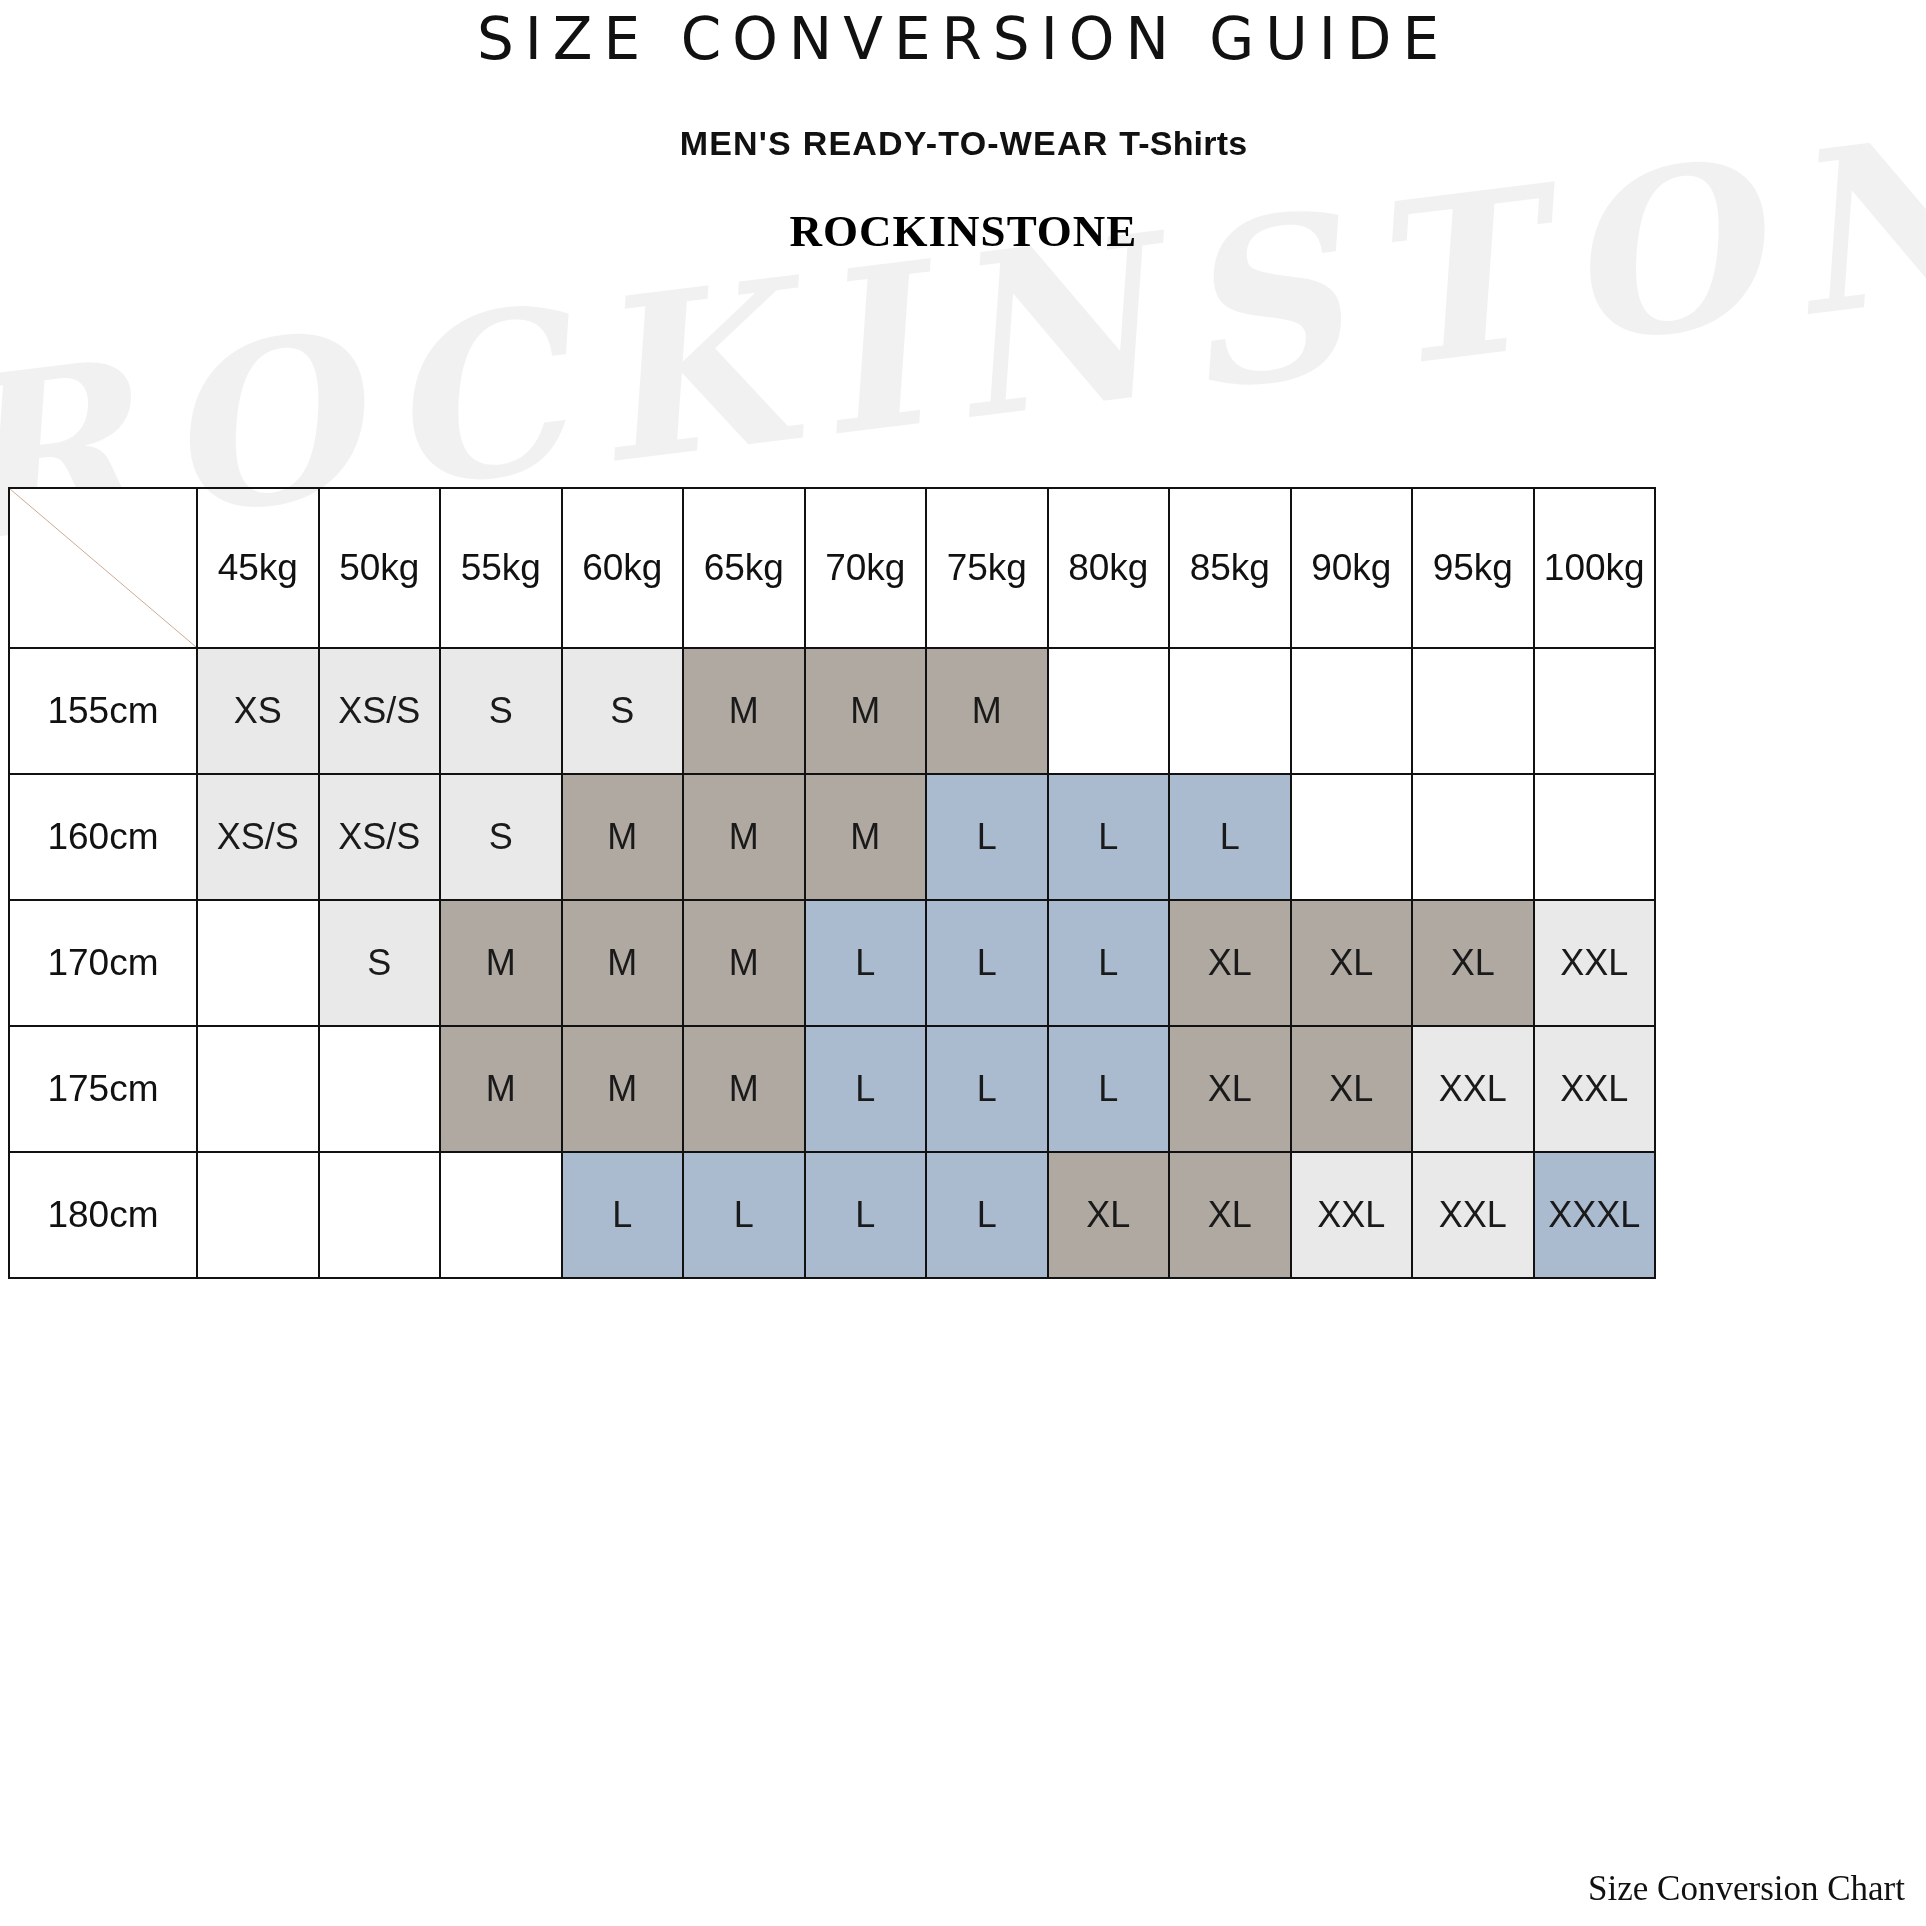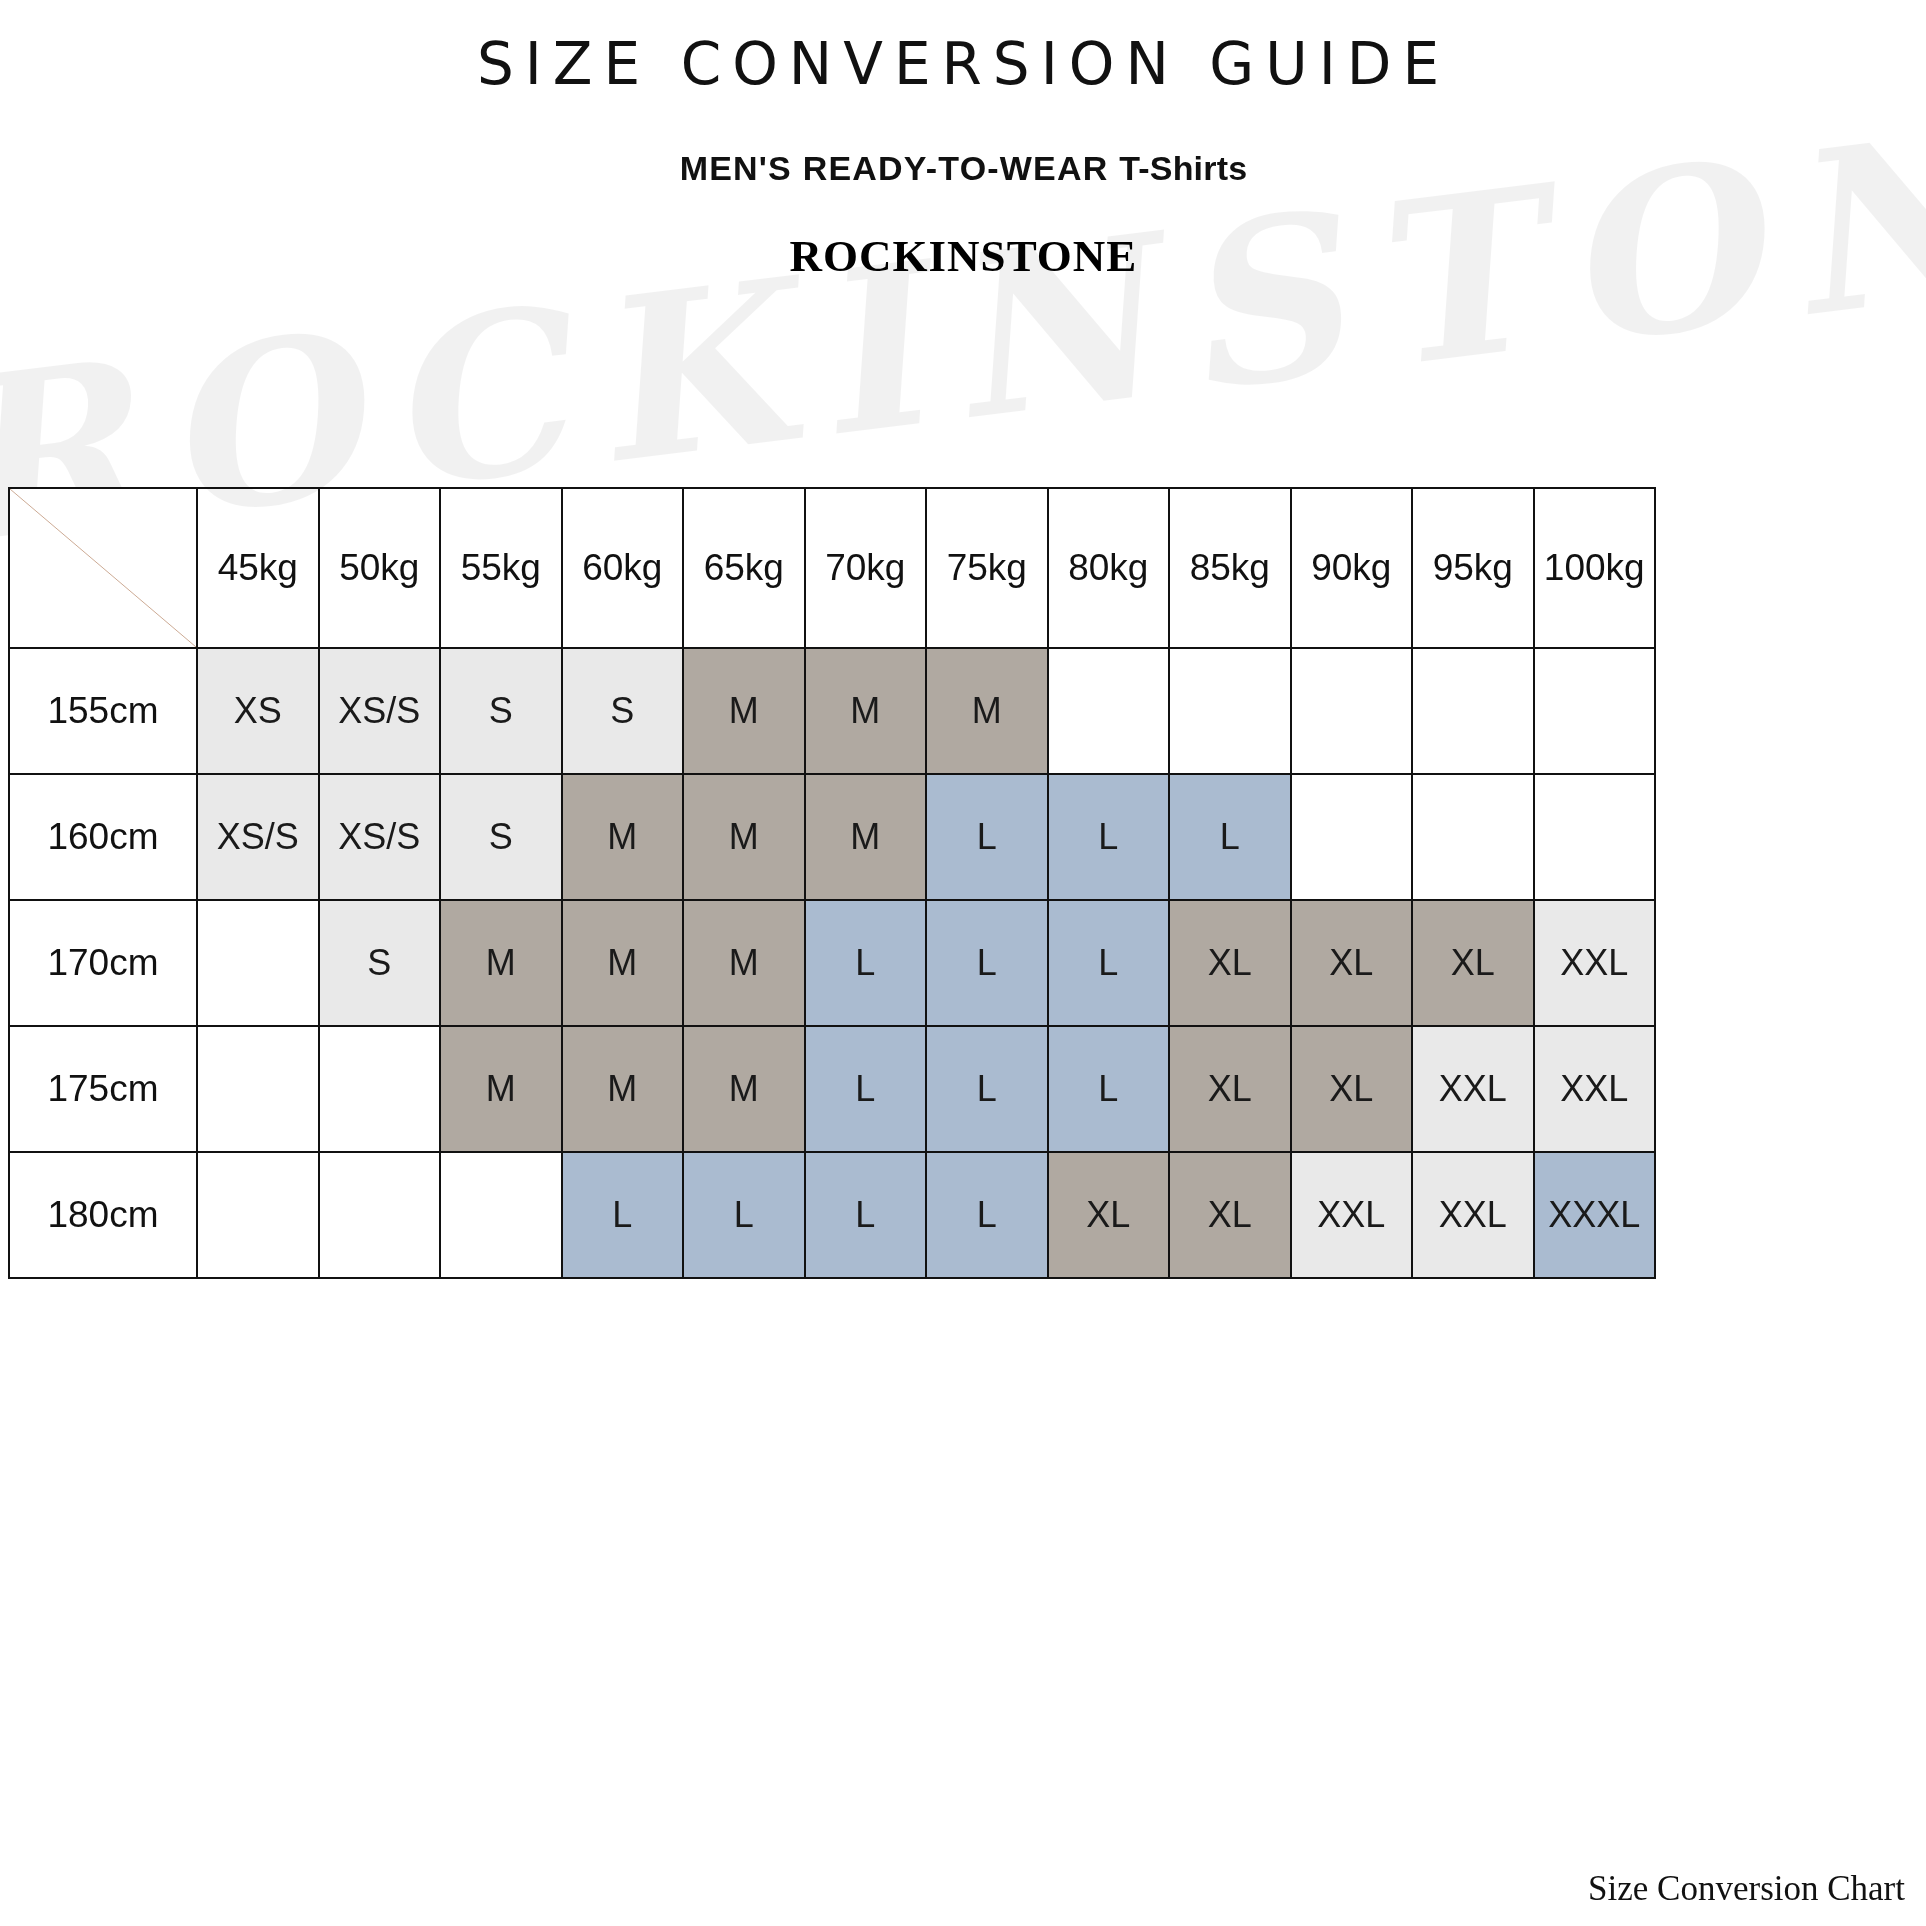--- a/index.html
+++ b/index.html
@@ -33,21 +33,21 @@
     white-space: nowrap;
     pointer-events: none;
     user-select: none;
     z-index: 0;
   }
 
   
   #header {
     position: relative;
     z-index: 2;
-    padding-top: 30px;
+    padding-top: 5px;
     text-align: center;
   }
   #main-title {
     font-family: "DejaVu Sans", sans-serif;
     font-size: 58px;
     font-weight: 500;
     letter-spacing: 11px;
     color: #111;
     margin: 0;
   }

